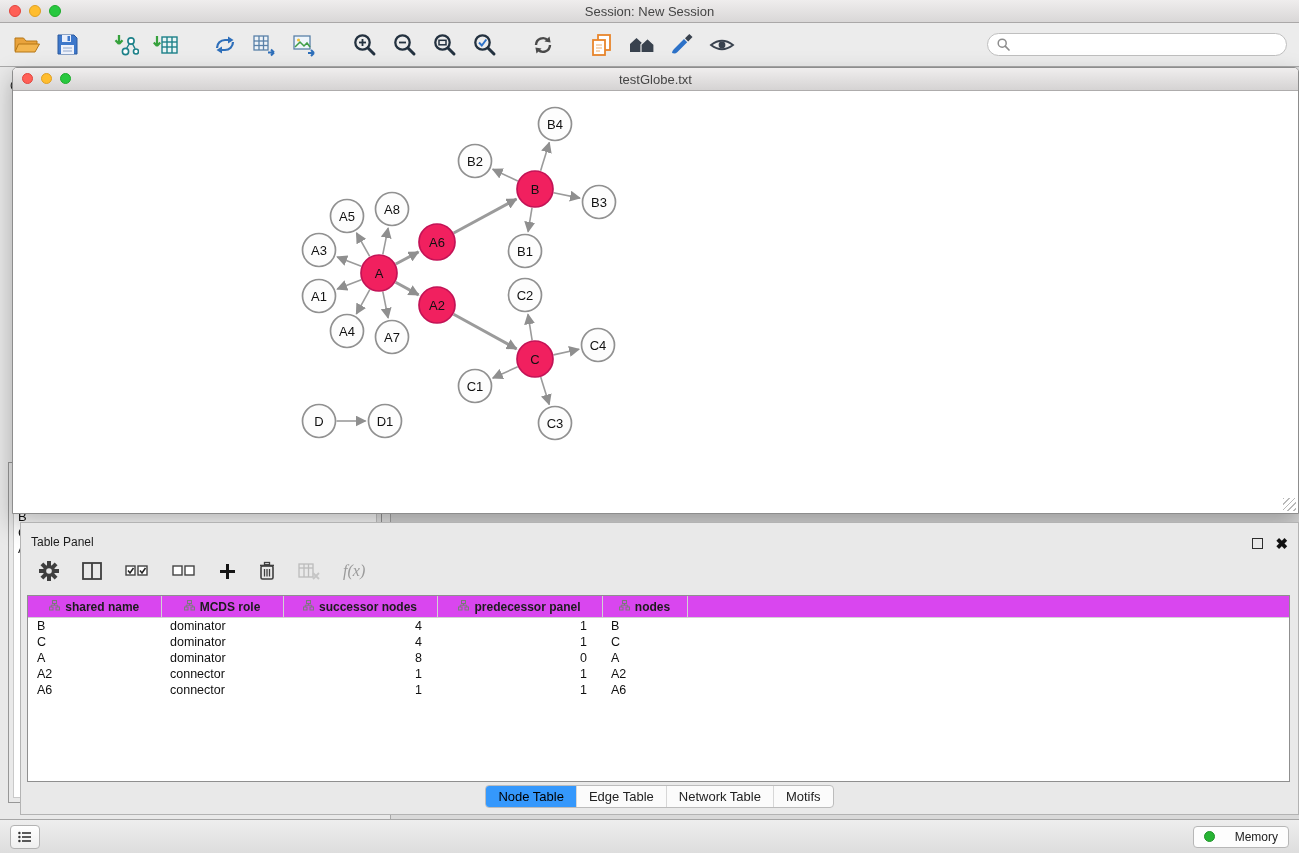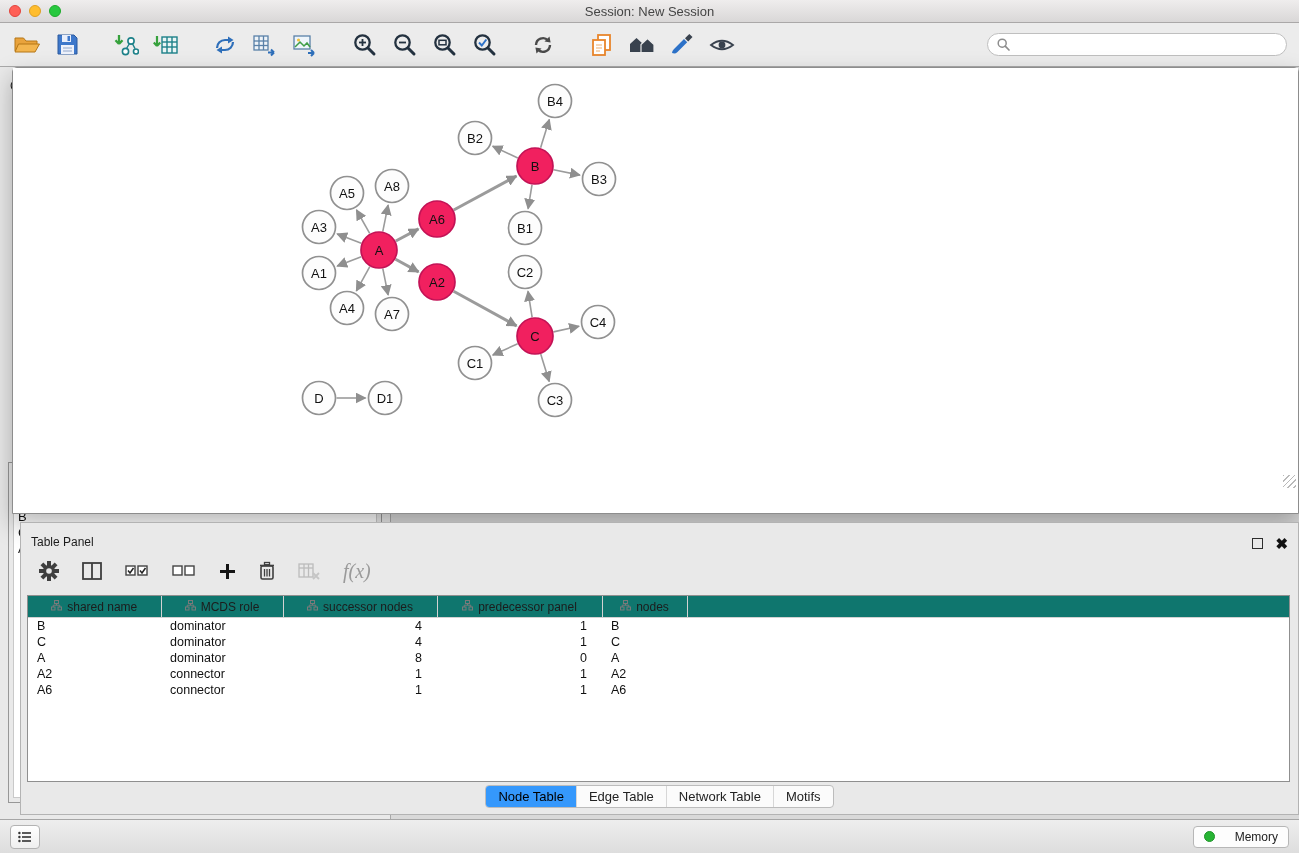--- a/index.html
+++ b/index.html
@@ -54,24 +54,24 @@
   .nw-titlebar{height:22px;background:linear-gradient(#f0eeee,#d5d3d3);border-bottom:1px solid #aeacac;border-radius:4px 4px 0 0;position:relative;display:flex;align-items:center;justify-content:center}
   .nw-canvas{position:relative;height:calc(100% - 23px);background:#fff;overflow:hidden}
   .nw-canvas svg{display:block}
   .node-label{font-family:"Liberation Sans",sans-serif;font-size:13px;fill:#111}
   .nw-grip{position:absolute;right:2px;bottom:2px;width:13px;height:13px;background:repeating-linear-gradient(135deg,#b9b9b9 0 1px,transparent 1px 4px)}
 
   
   .table-panel{position:absolute;left:20px;top:455px;right:0;bottom:4px;background:#e9e9e9;border:1px solid #b3b3b3;box-sizing:border-box}
   .tp-toolbar{position:absolute;top:26px;left:8px;right:8px;height:44px;display:flex;align-items:center;gap:23px;padding:0 10px}
   .tp-tool{display:flex;align-items:center;justify-content:center}
-  .fx{font-family:"Liberation Serif",serif;font-style:italic;font-size:20px;color:#9a9a9a}
+  .fx{font-family:"Liberation Serif",serif;font-style:italic;font-size:16px;color:#9a9a9a}
   .tp-tablebox{position:absolute;top:72px;left:6px;right:8px;bottom:32px;background:#fff;border:1px solid #8f8f8f;overflow:hidden}
   table.data{border-collapse:collapse;width:100%;font-size:12.5px;table-layout:fixed}
-  table.data thead th{background:#0f766e;border:1px solid #d2d2d2;border-top:none;height:21px;font-weight:normal;font-size:12px;color:#1c1c1c;padding:0 4px;overflow:hidden;white-space:nowrap}
+  table.data thead th{background:#d946ef;border:1px solid #d2d2d2;border-top:none;height:21px;font-weight:bold;font-size:12px;color:#1c1c1c;padding:0 4px;overflow:hidden;white-space:nowrap}
   table.data thead th:first-child{border-left:none}
   table.data thead th.filler{border-right:none}
   .th-inner{display:inline-flex;align-items:center;gap:5px;vertical-align:middle}
   table.data td{height:16px;padding:0;color:#111;white-space:nowrap;overflow:hidden}
   table.data td.l{text-align:left;padding-left:9px}
   table.data td.r{text-align:right;padding-right:15px}
   .tp-tabs-row{position:absolute;bottom:6px;left:0;right:0;display:flex;justify-content:center}
 
   
   .statusbar{position:absolute;left:0;right:0;bottom:0;height:34px;background:linear-gradient(#eeeeee,#dddddd);border-top:1px solid #a6a6a6;display:flex;align-items:center;padding:0 10px;box-sizing:border-box}
@@ -279,20 +279,28 @@
             <div class="result-item">A2</div>
             <div class="result-item">A</div>
             <div class="result-item">B</div>
             <div class="result-item">C</div>
             <div class="result-item">A6</div>
           </div>
       </fieldset>
     </div>
 
     <div class="network-window">
+      <div class="nw-titlebar">
+        <div class="traffic" style="top:5px">
+          <span class="tl small red"></span>
+          <span class="tl small yellow"></span>
+          <span class="tl small green"></span>
+        </div>
+        <div class="win-title">testGlobe.txt</div>
+      </div>
       <div class="nw-canvas">
         <svg id="net-svg" width="893" height="422" viewBox="0 0 893 422">
           <defs>
             <marker id="arrow" viewBox="0 0 10 10" refX="9" refY="5" markerWidth="11" markerHeight="11" orient="auto" markerUnits="userSpaceOnUse">
               <path d="M0,0 L10,5 L0,10 Z" fill="#8f8f8f"></path>
             </marker>
           </defs>
         <line x1="356.7" y1="165.4" x2="343.5" y2="142.0" stroke="#9b9b9b" stroke-width="1.6" marker-end="url(#arrow)"></line>
             <line x1="369.8" y1="163.4" x2="375.1" y2="137.1" stroke="#9b9b9b" stroke-width="1.6" marker-end="url(#arrow)"></line>
             <line x1="348.3" y1="175.2" x2="324.2" y2="166.0" stroke="#9b9b9b" stroke-width="1.6" marker-end="url(#arrow)"></line>

